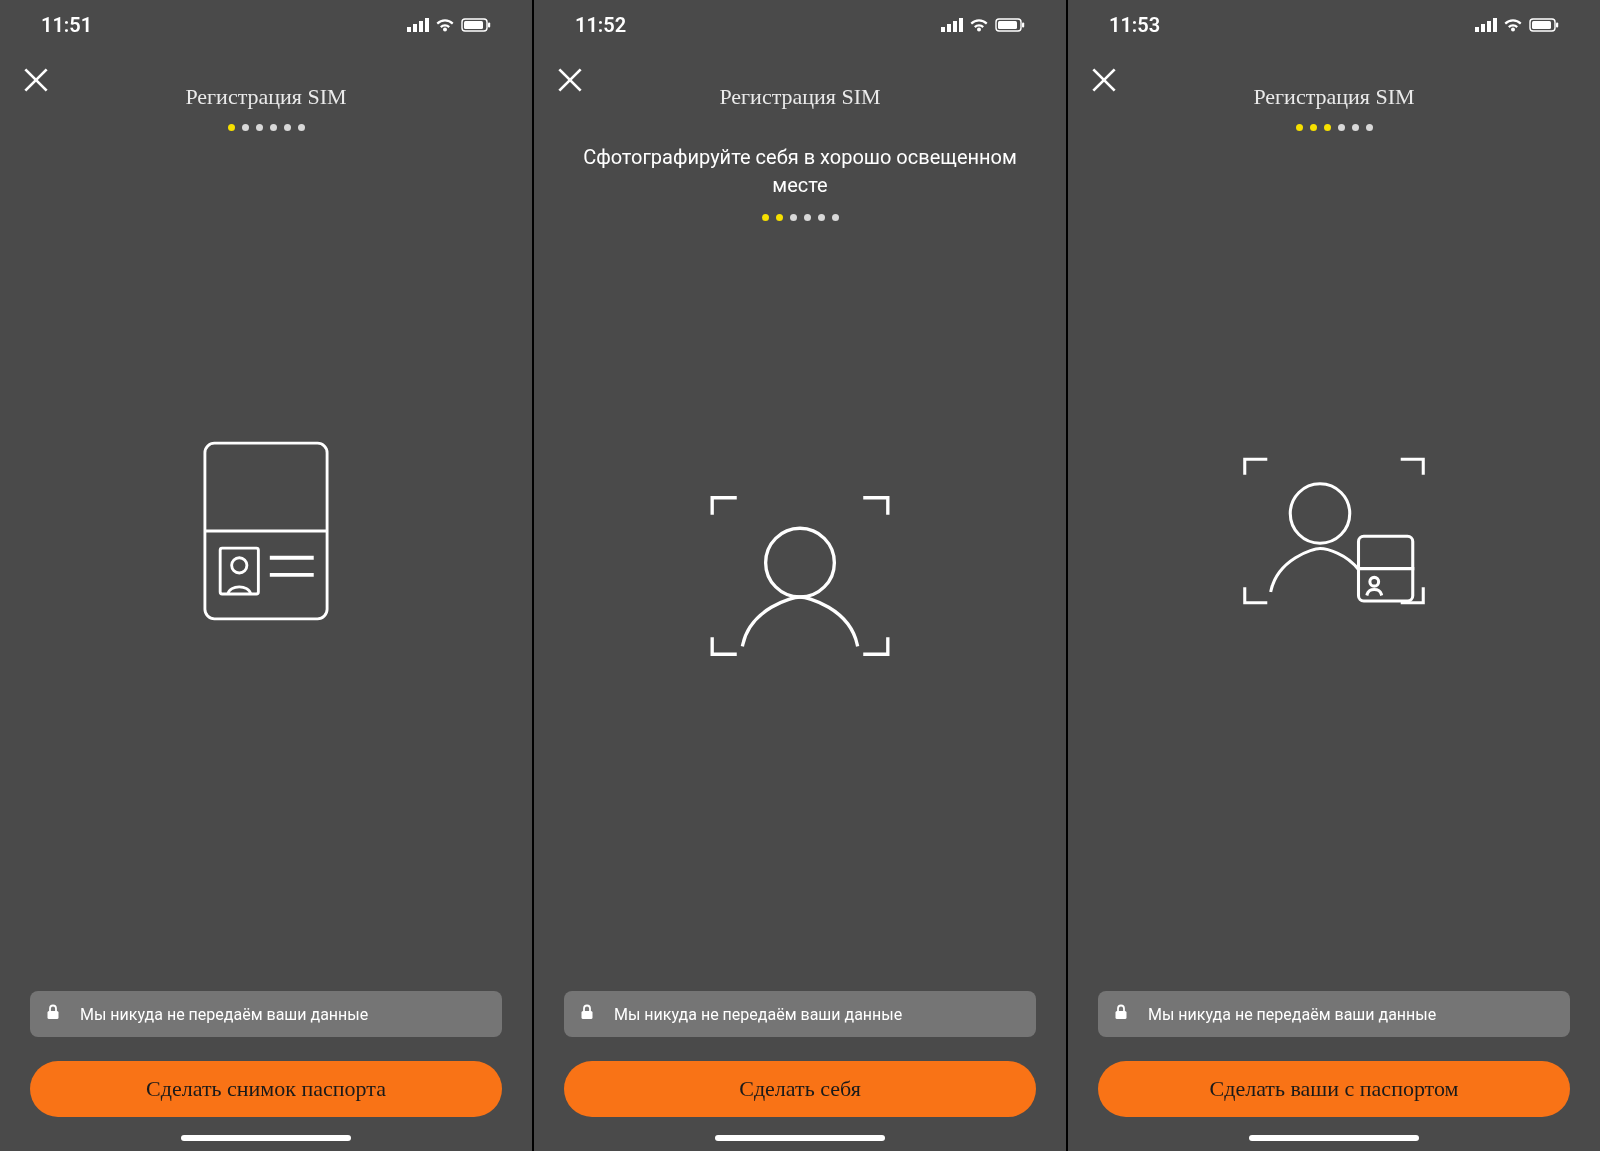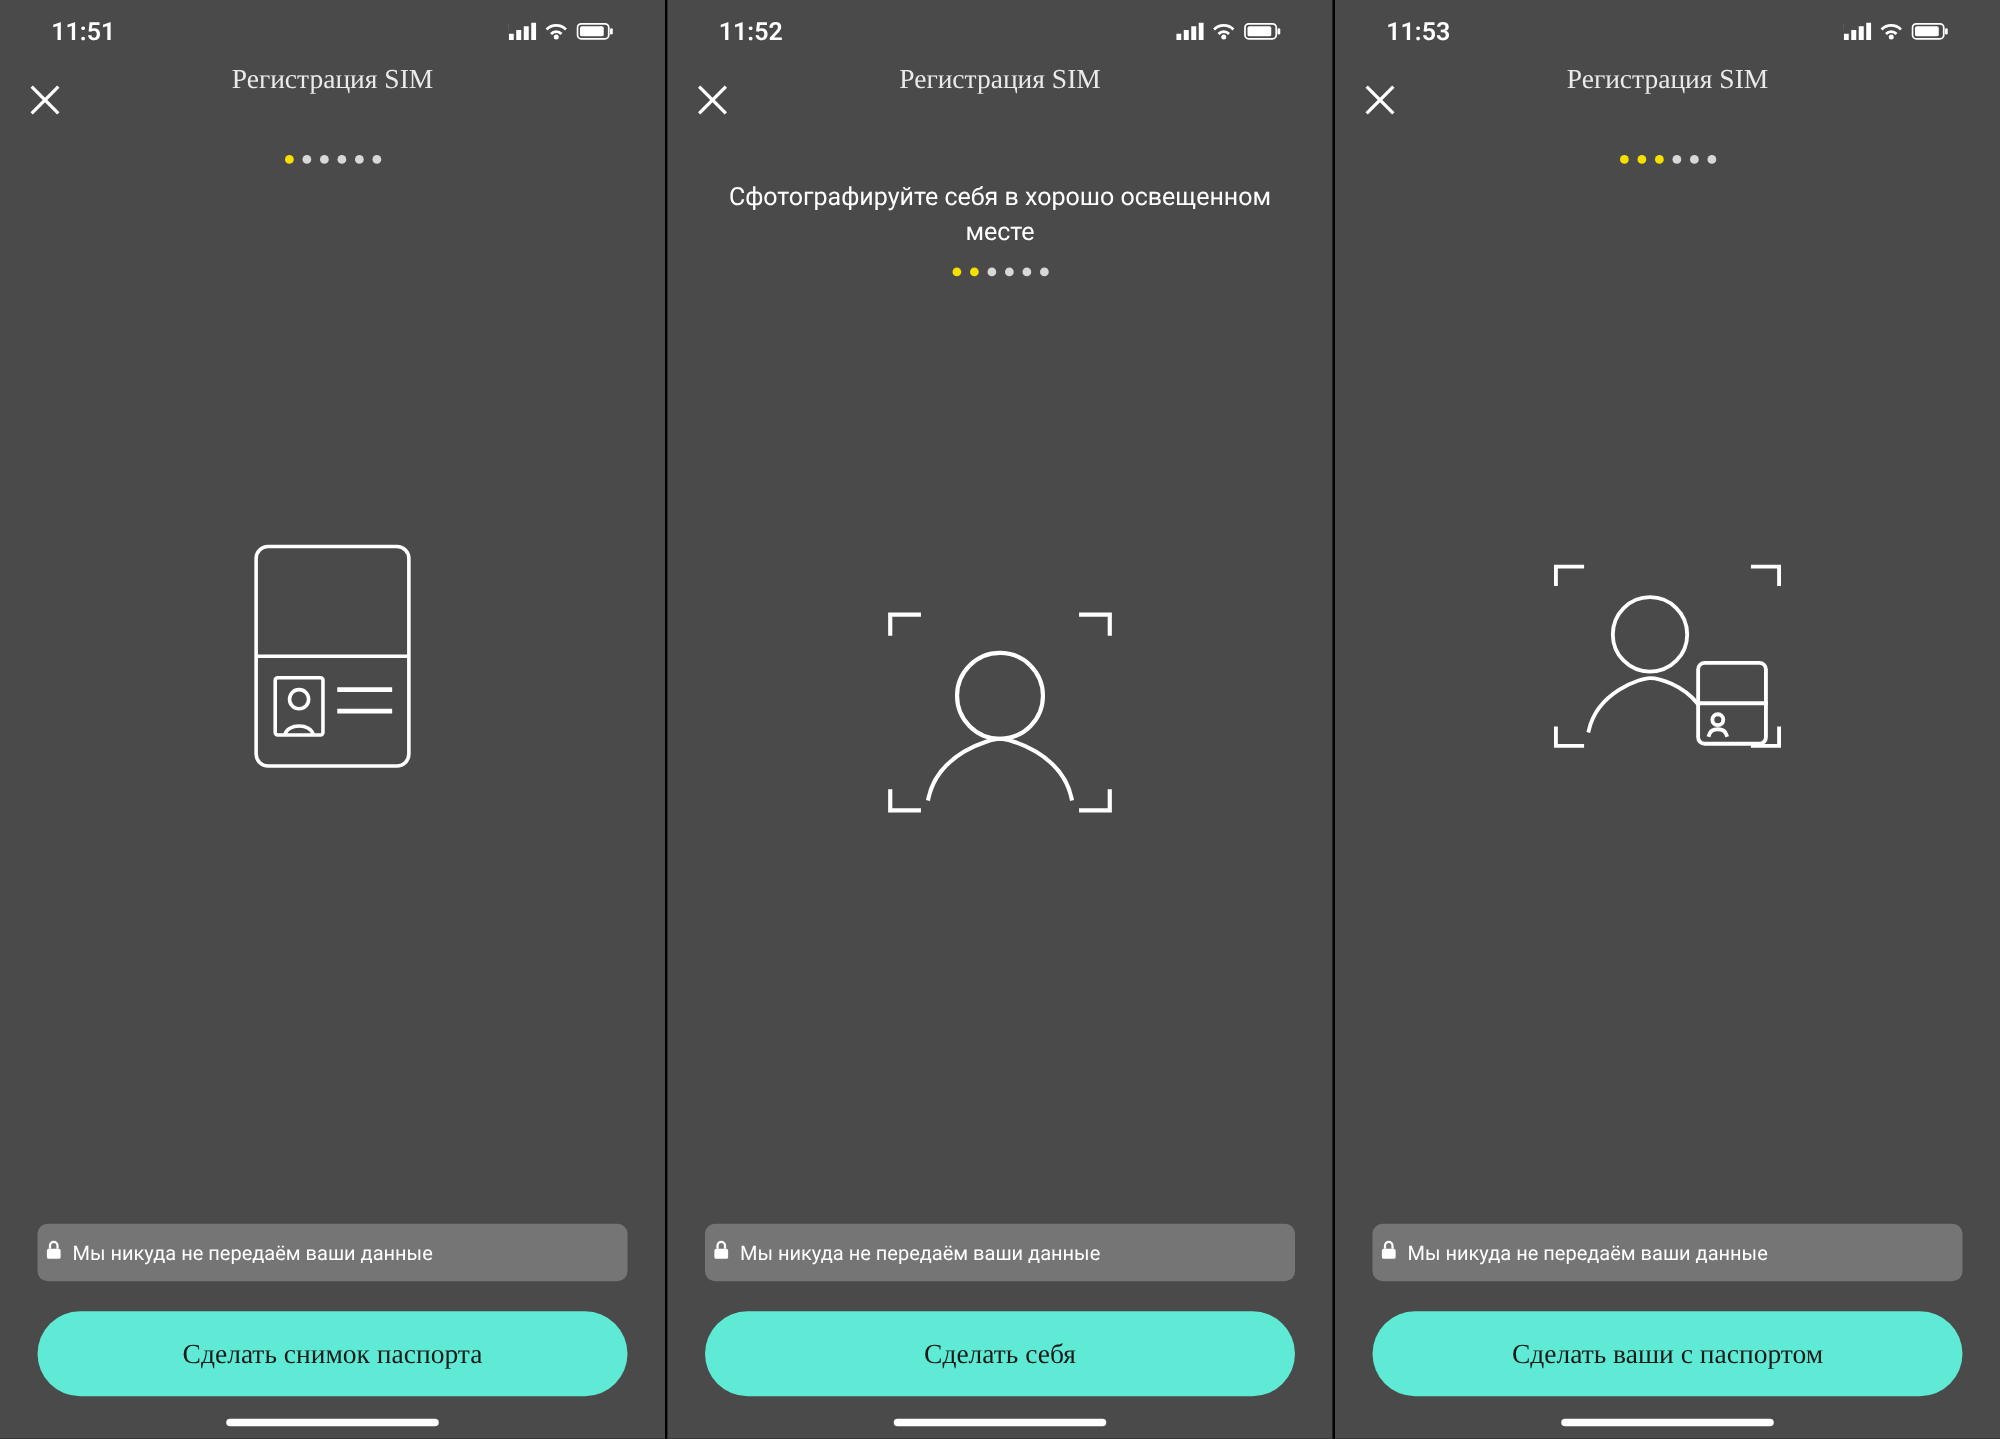--- a/index.html
+++ b/index.html
@@ -31,21 +31,21 @@
     align-items: center;
     padding: 0 41px;
     color: #fff;
     font-weight: 600;
     font-size: 20px;
   }
   .status-right { display: flex; align-items: center; gap: 6px; }
   .status-right svg { display: block; }
   .header {
     display: flex;
-    align-items: flex-start;
+    align-items: flex-end;
     justify-content: center;
     position: relative;
     height: 60px;
     color: #fff;
   }
   .close-btn {
     position: absolute;
     left: 20px;
     top: 50%;
     transform: translateY(-50%);
@@ -96,32 +96,32 @@
     display: flex;
     flex-direction: column;
     gap: 24px;
   }
   .privacy-pill {
     background: rgba(255,255,255,0.24);
     border-radius: 8px;
     height: 46px;
     display: flex;
     align-items: center;
-    gap: 8px;
-    padding: 0 6px;
+    gap: 20px;
+    padding: 0 16px;
     color: #fff;
     font-size: 16px;
   }
   .privacy-pill svg { flex-shrink: 0; }
   .primary-btn {
-    background: #5eead4;
+    background: #f97316;
     color: #1a1a1a;
     border: none;
     border-radius: 34px;
-    height: 68px;
+    height: 56px;
     font-size: 22px;
     font-weight: 400;
     cursor: pointer;
     font-family: Georgia, 'Times New Roman', serif;
   }
   .home-indicator {
     position: absolute;
     bottom: 10px;
     left: 50%;
     transform: translateX(-50%);

